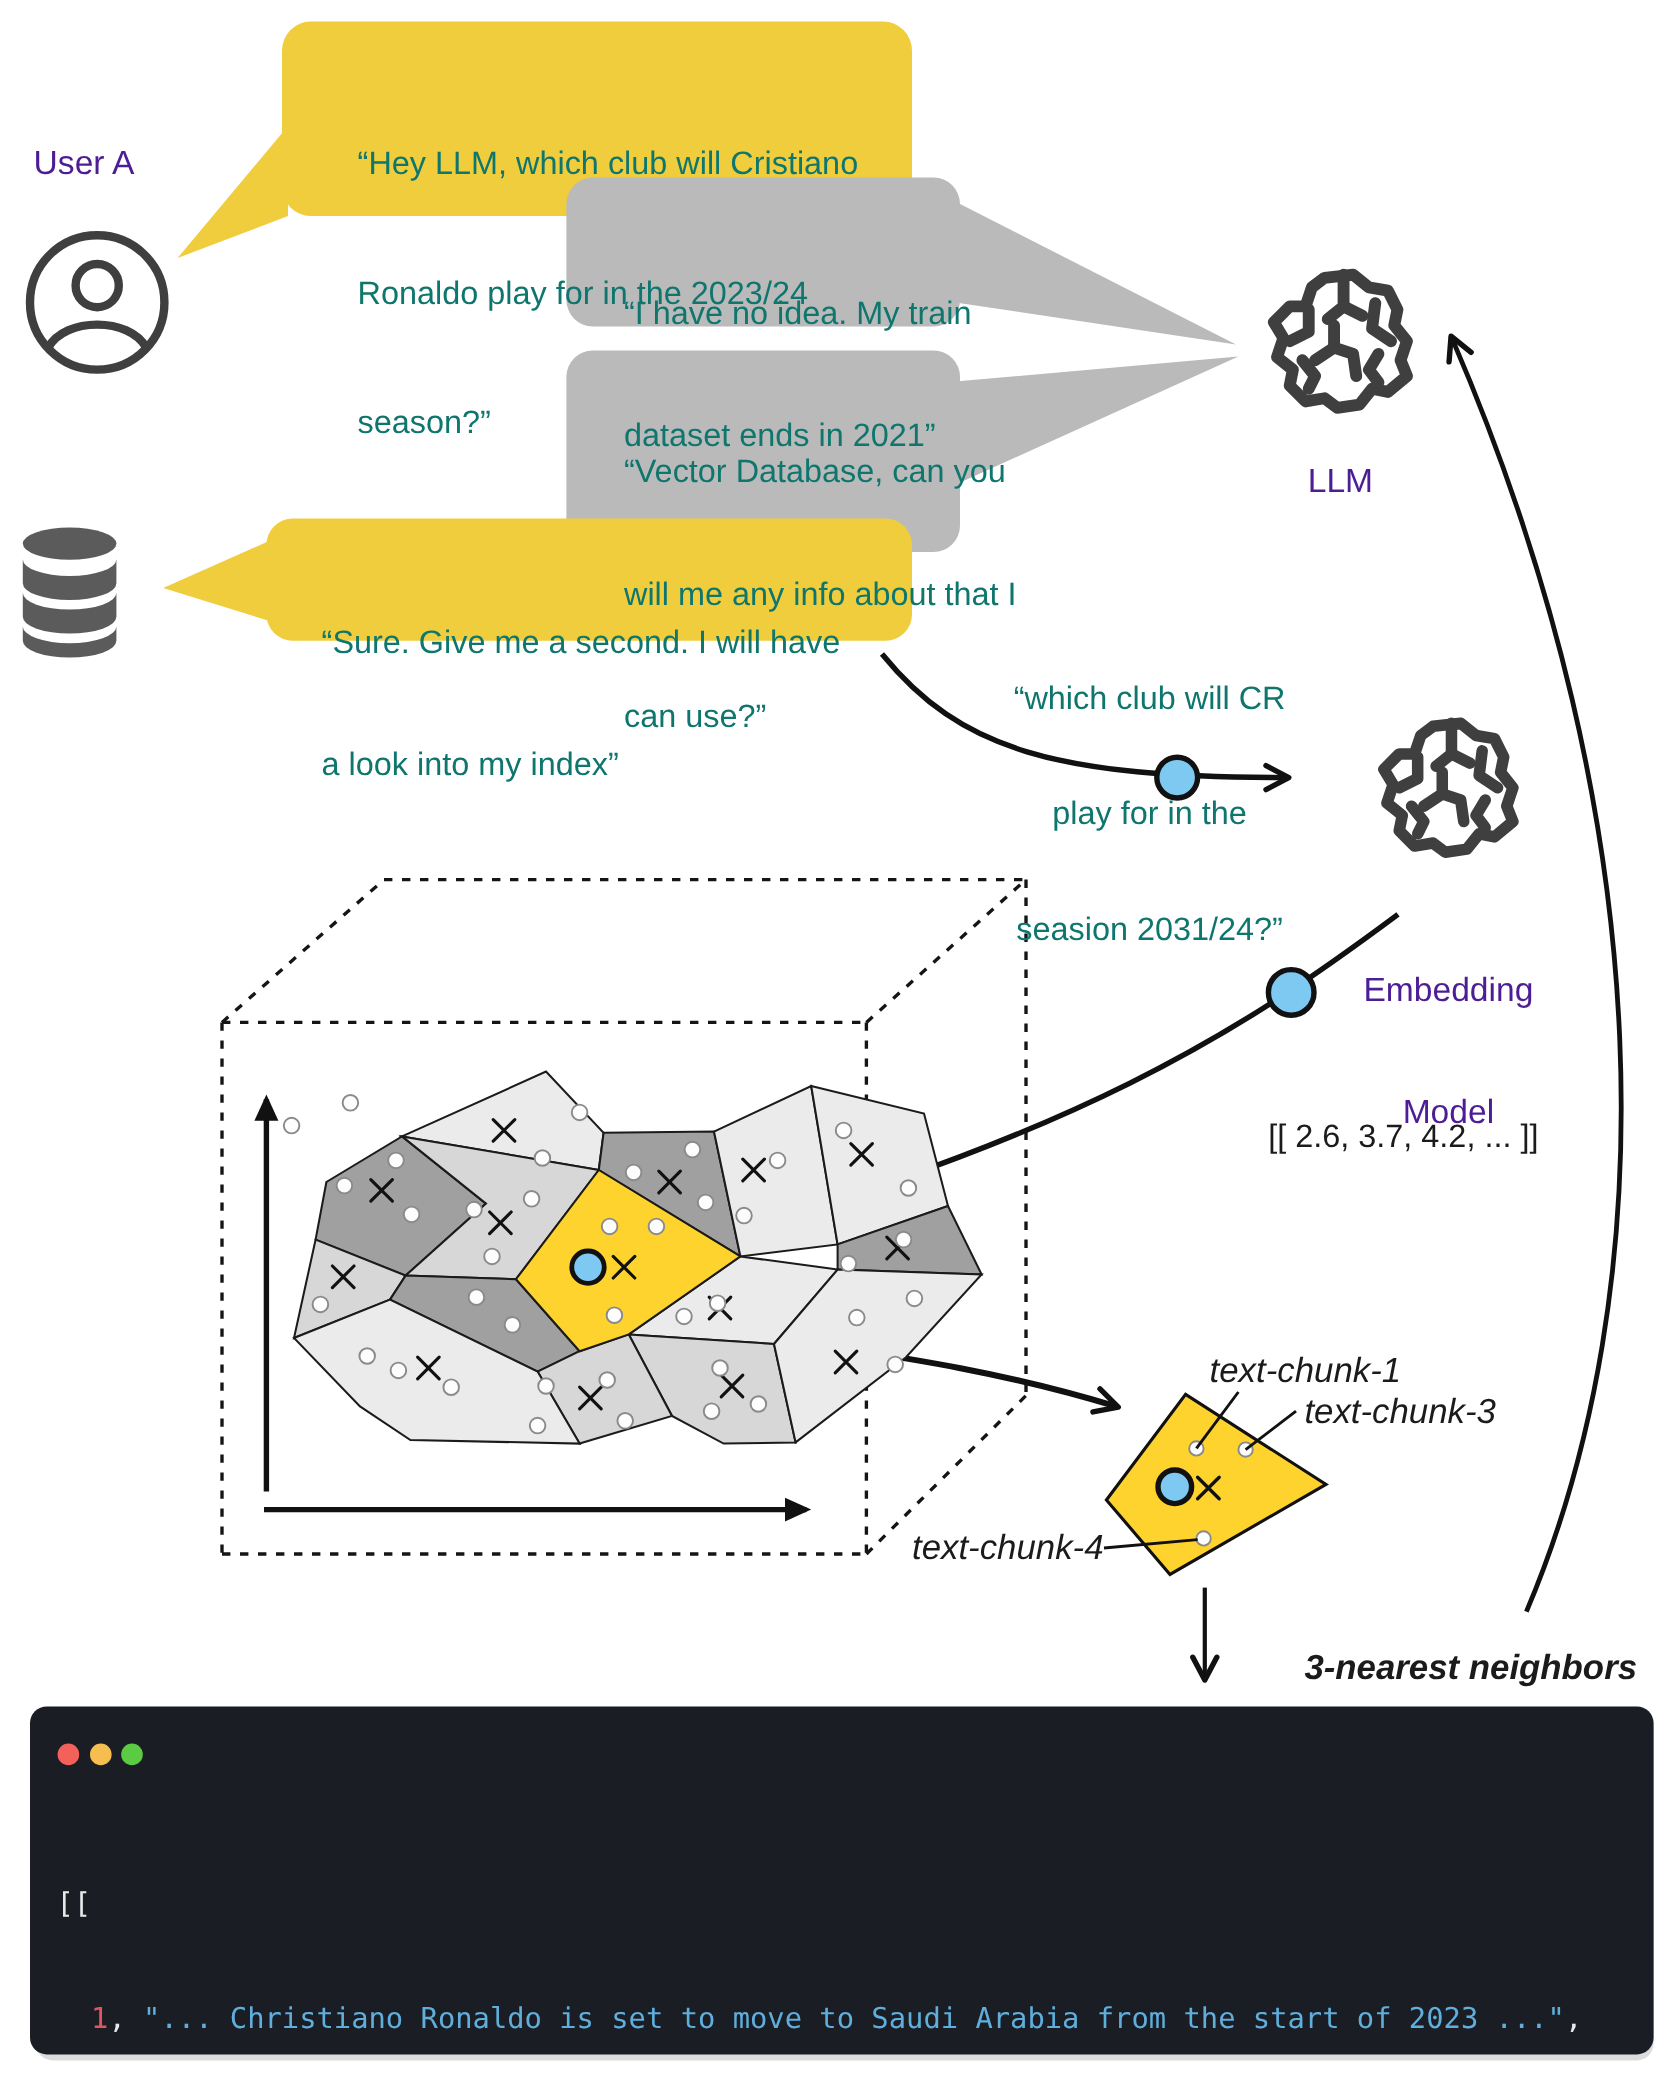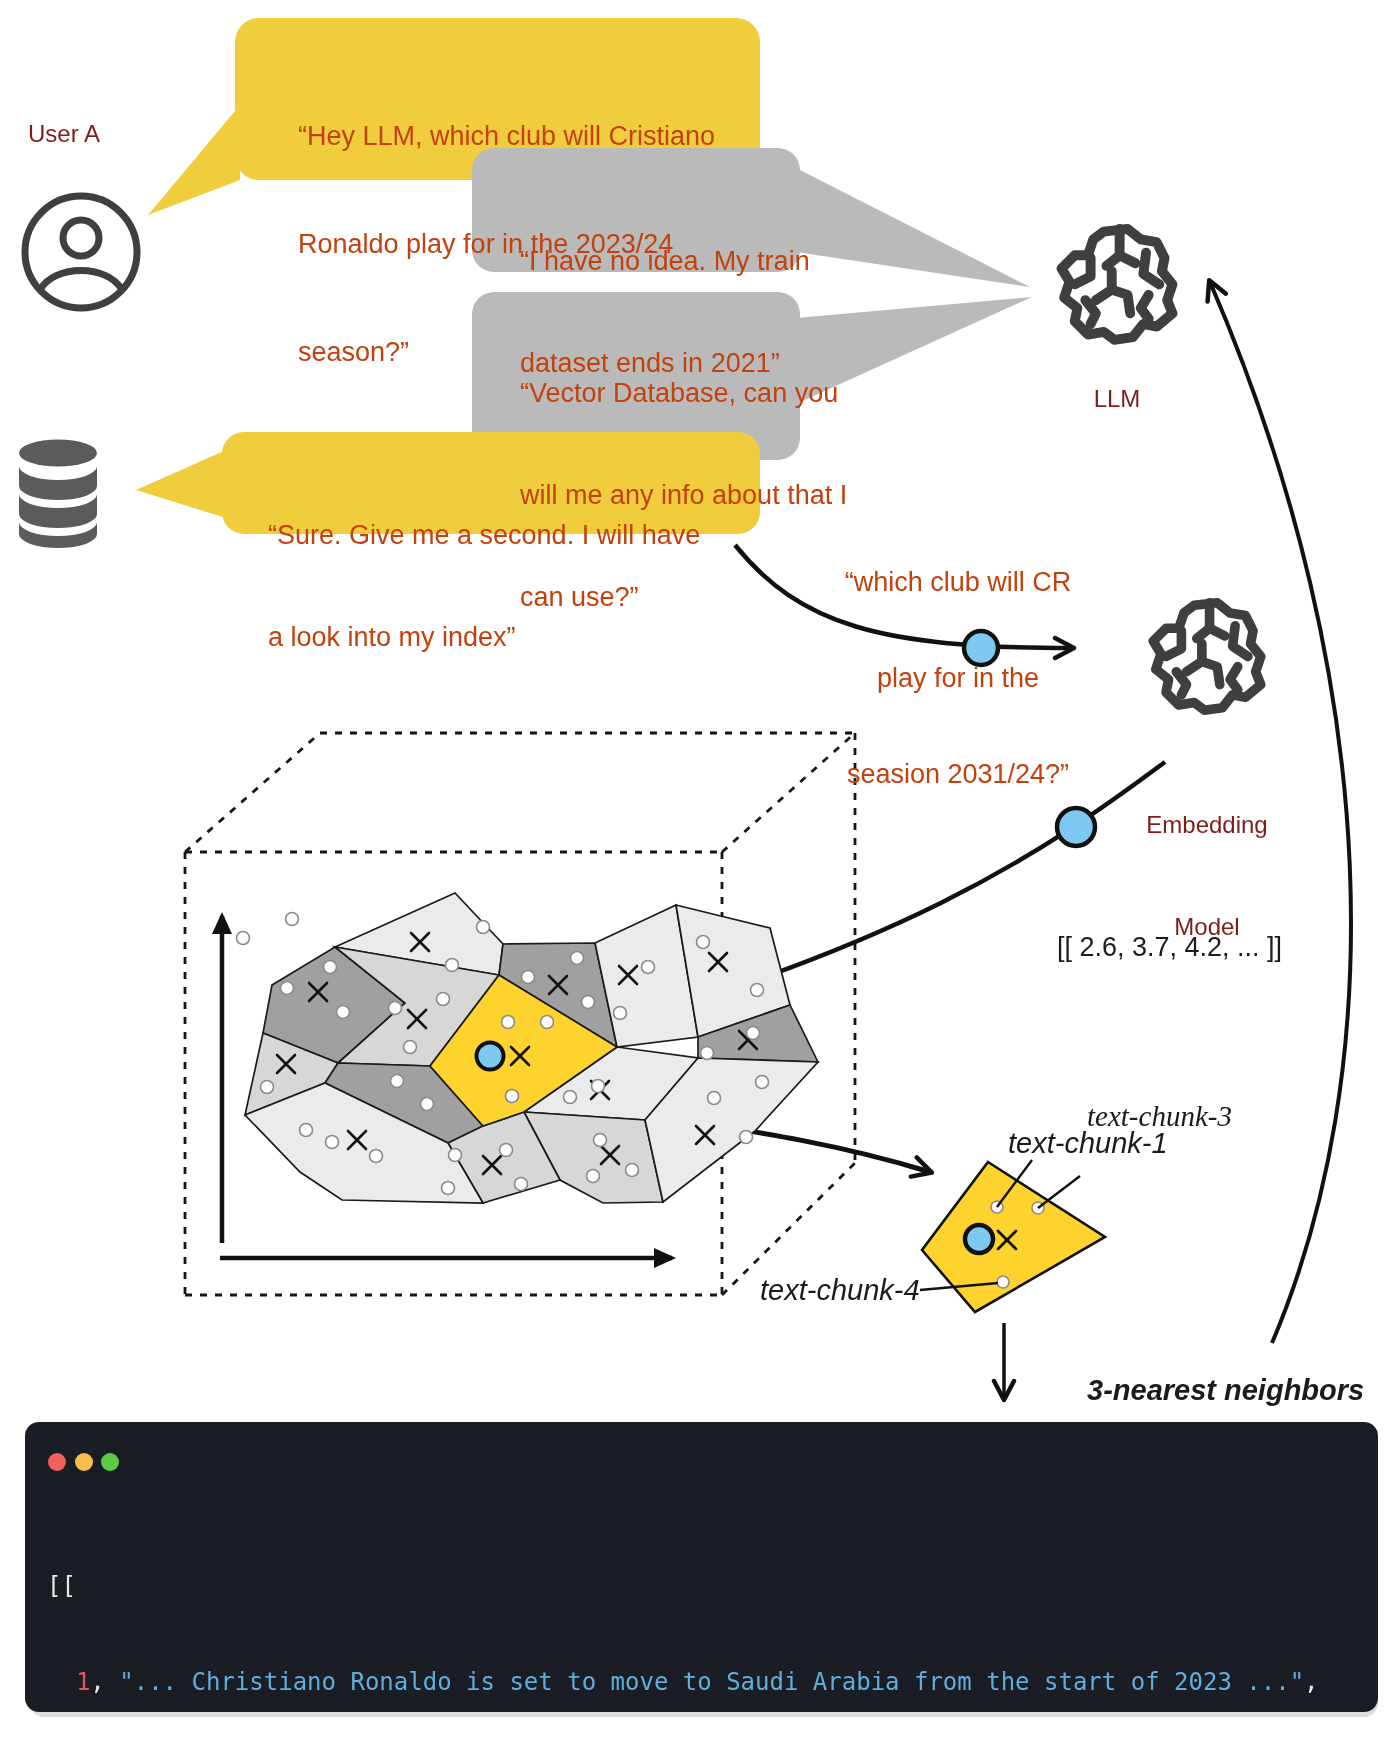--- a/index.html
+++ b/index.html
@@ -1,22 +1,22 @@
 <!DOCTYPE html>
 <html><head>
 <meta charset="utf-8">
 <style>
   html,body{margin:0;padding:0;background:#fff;}
   #stage{position:relative;width:1400px;height:1742px;background:#ffffff;overflow:hidden;
          font-family:"Liberation Sans", sans-serif;color:#1b1b1b;}
   #gfx{position:absolute;left:0;top:0;}
   .txt{position:absolute;white-space:pre;}
-  .bub{font-size:27px;line-height:34px;color:#c2410c;}
+  .bub{font-size:27px;line-height:34px;color:#0f766e;}
   .bub1{line-height:36px;}
-  .name{font-size:24px;color:#7f1d1d;}
+  .name{font-size:28px;color:#4c1d95;}
   .center{text-align:center;}
   .italic{font-style:italic;font-size:29px;}
   .knn{font-style:italic;font-weight:bold;font-size:29px;}
   .vec{font-size:27px;}
   .code{font-family:"DejaVu Sans Mono", monospace;font-size:24px;line-height:32px;color:#E8E8E8;}
   .code .n{color:#E05561;}
   .code .s{color:#5FAEDC;}
   .code .w{color:#E8E8E8;}
   svg{display:block;}
 </style>
@@ -239,21 +239,21 @@
 
   <div class="txt bub center" style="left:808px;top:502px;width:300px;line-height:32px;">
     <div>“which club will CR</div>
     <div>play for in the</div>
     <div>seasion 2031/24?”</div>
   </div>
 
   <div class="txt vec center" style="left:1020px;top:932px;width:262px;text-align:right;">[[ 2.6, 3.7, 4.2, ... ]]</div>
 
   <div class="txt italic" style="left:1008px;top:1127px;">text-chunk-1</div>
-  <div class="txt italic" style="left:1087px;top:1100px;font-family:Liberation Serif, serif;">text-chunk-3</div>
+  <div class="txt italic" style="left:1087px;top:1161px;">text-chunk-3</div>
   <div class="txt italic" style="left:760px;top:1274px;">text-chunk-4</div>
 
   <div class="txt knn" style="left:1087px;top:1374px;">3-nearest neighbors</div>
 
   <div class="txt code" style="left:47px;top:1506px;">
     <div><span class="w">[[</span></div>
     <div><span class="n">  1</span><span class="w">, </span><span class="s">"... Christiano Ronaldo is set to move to Saudi Arabia from the start of 2023 ..."</span><span class="w">,</span></div>
     
     
     

